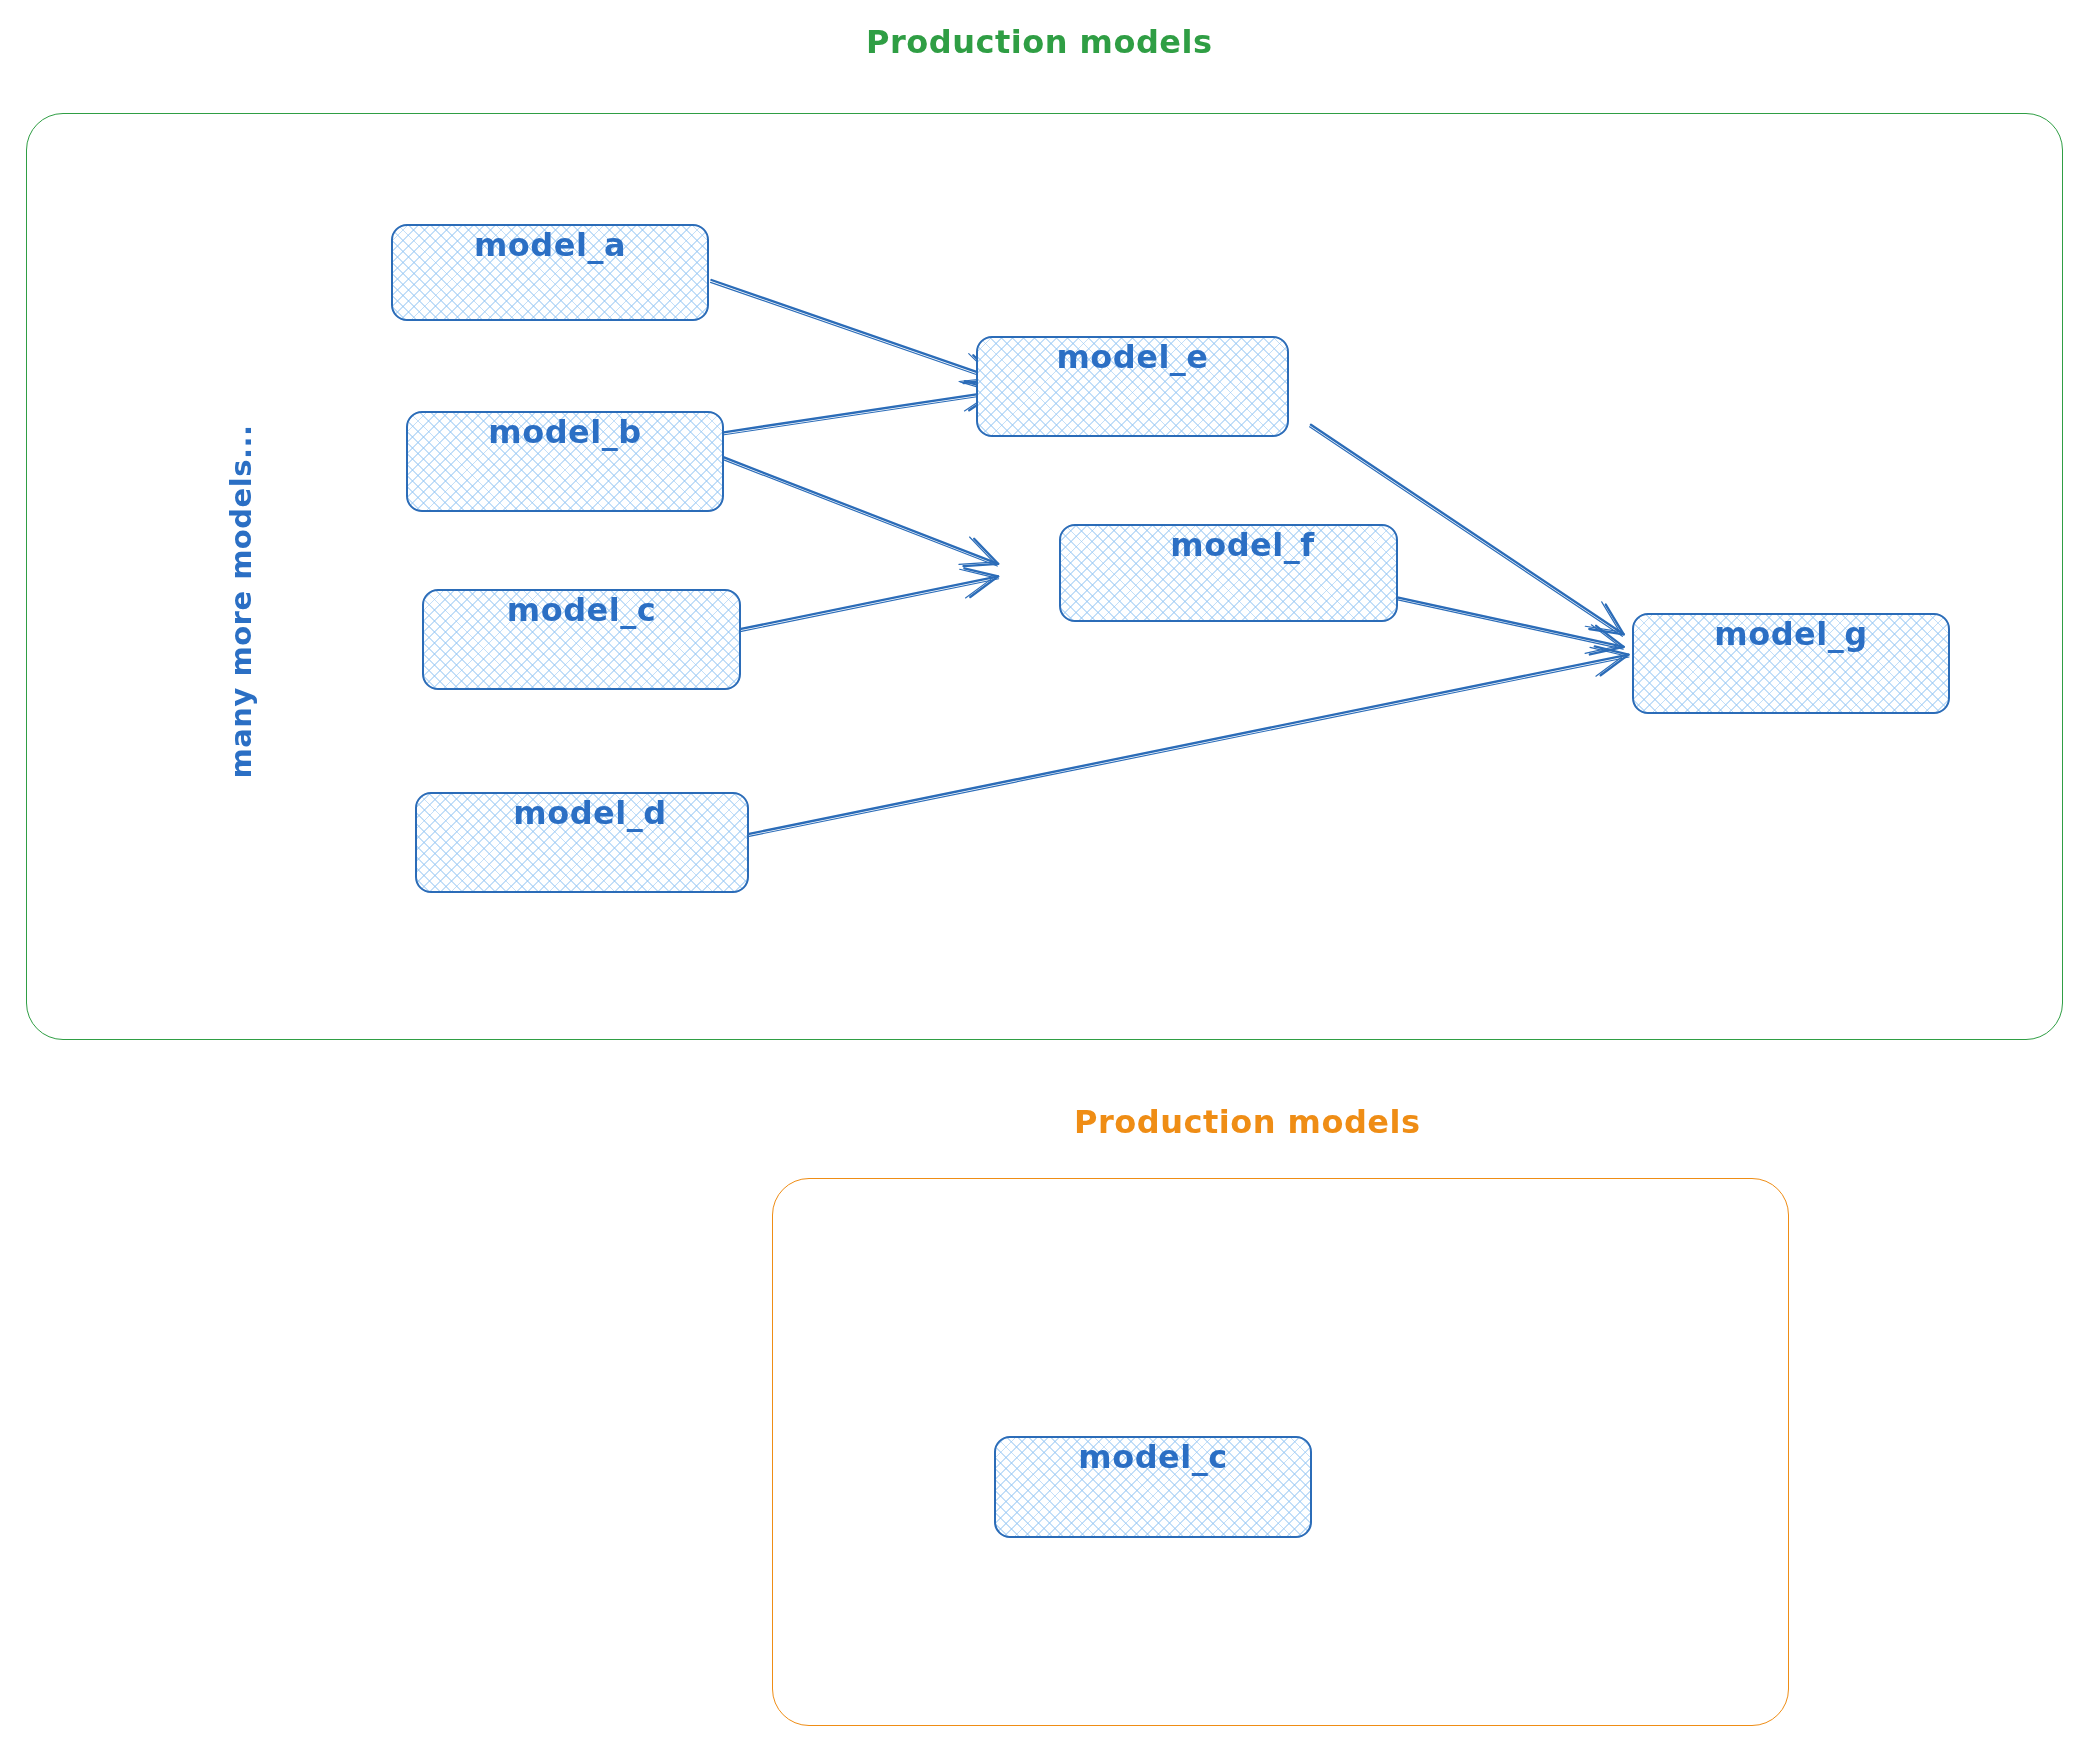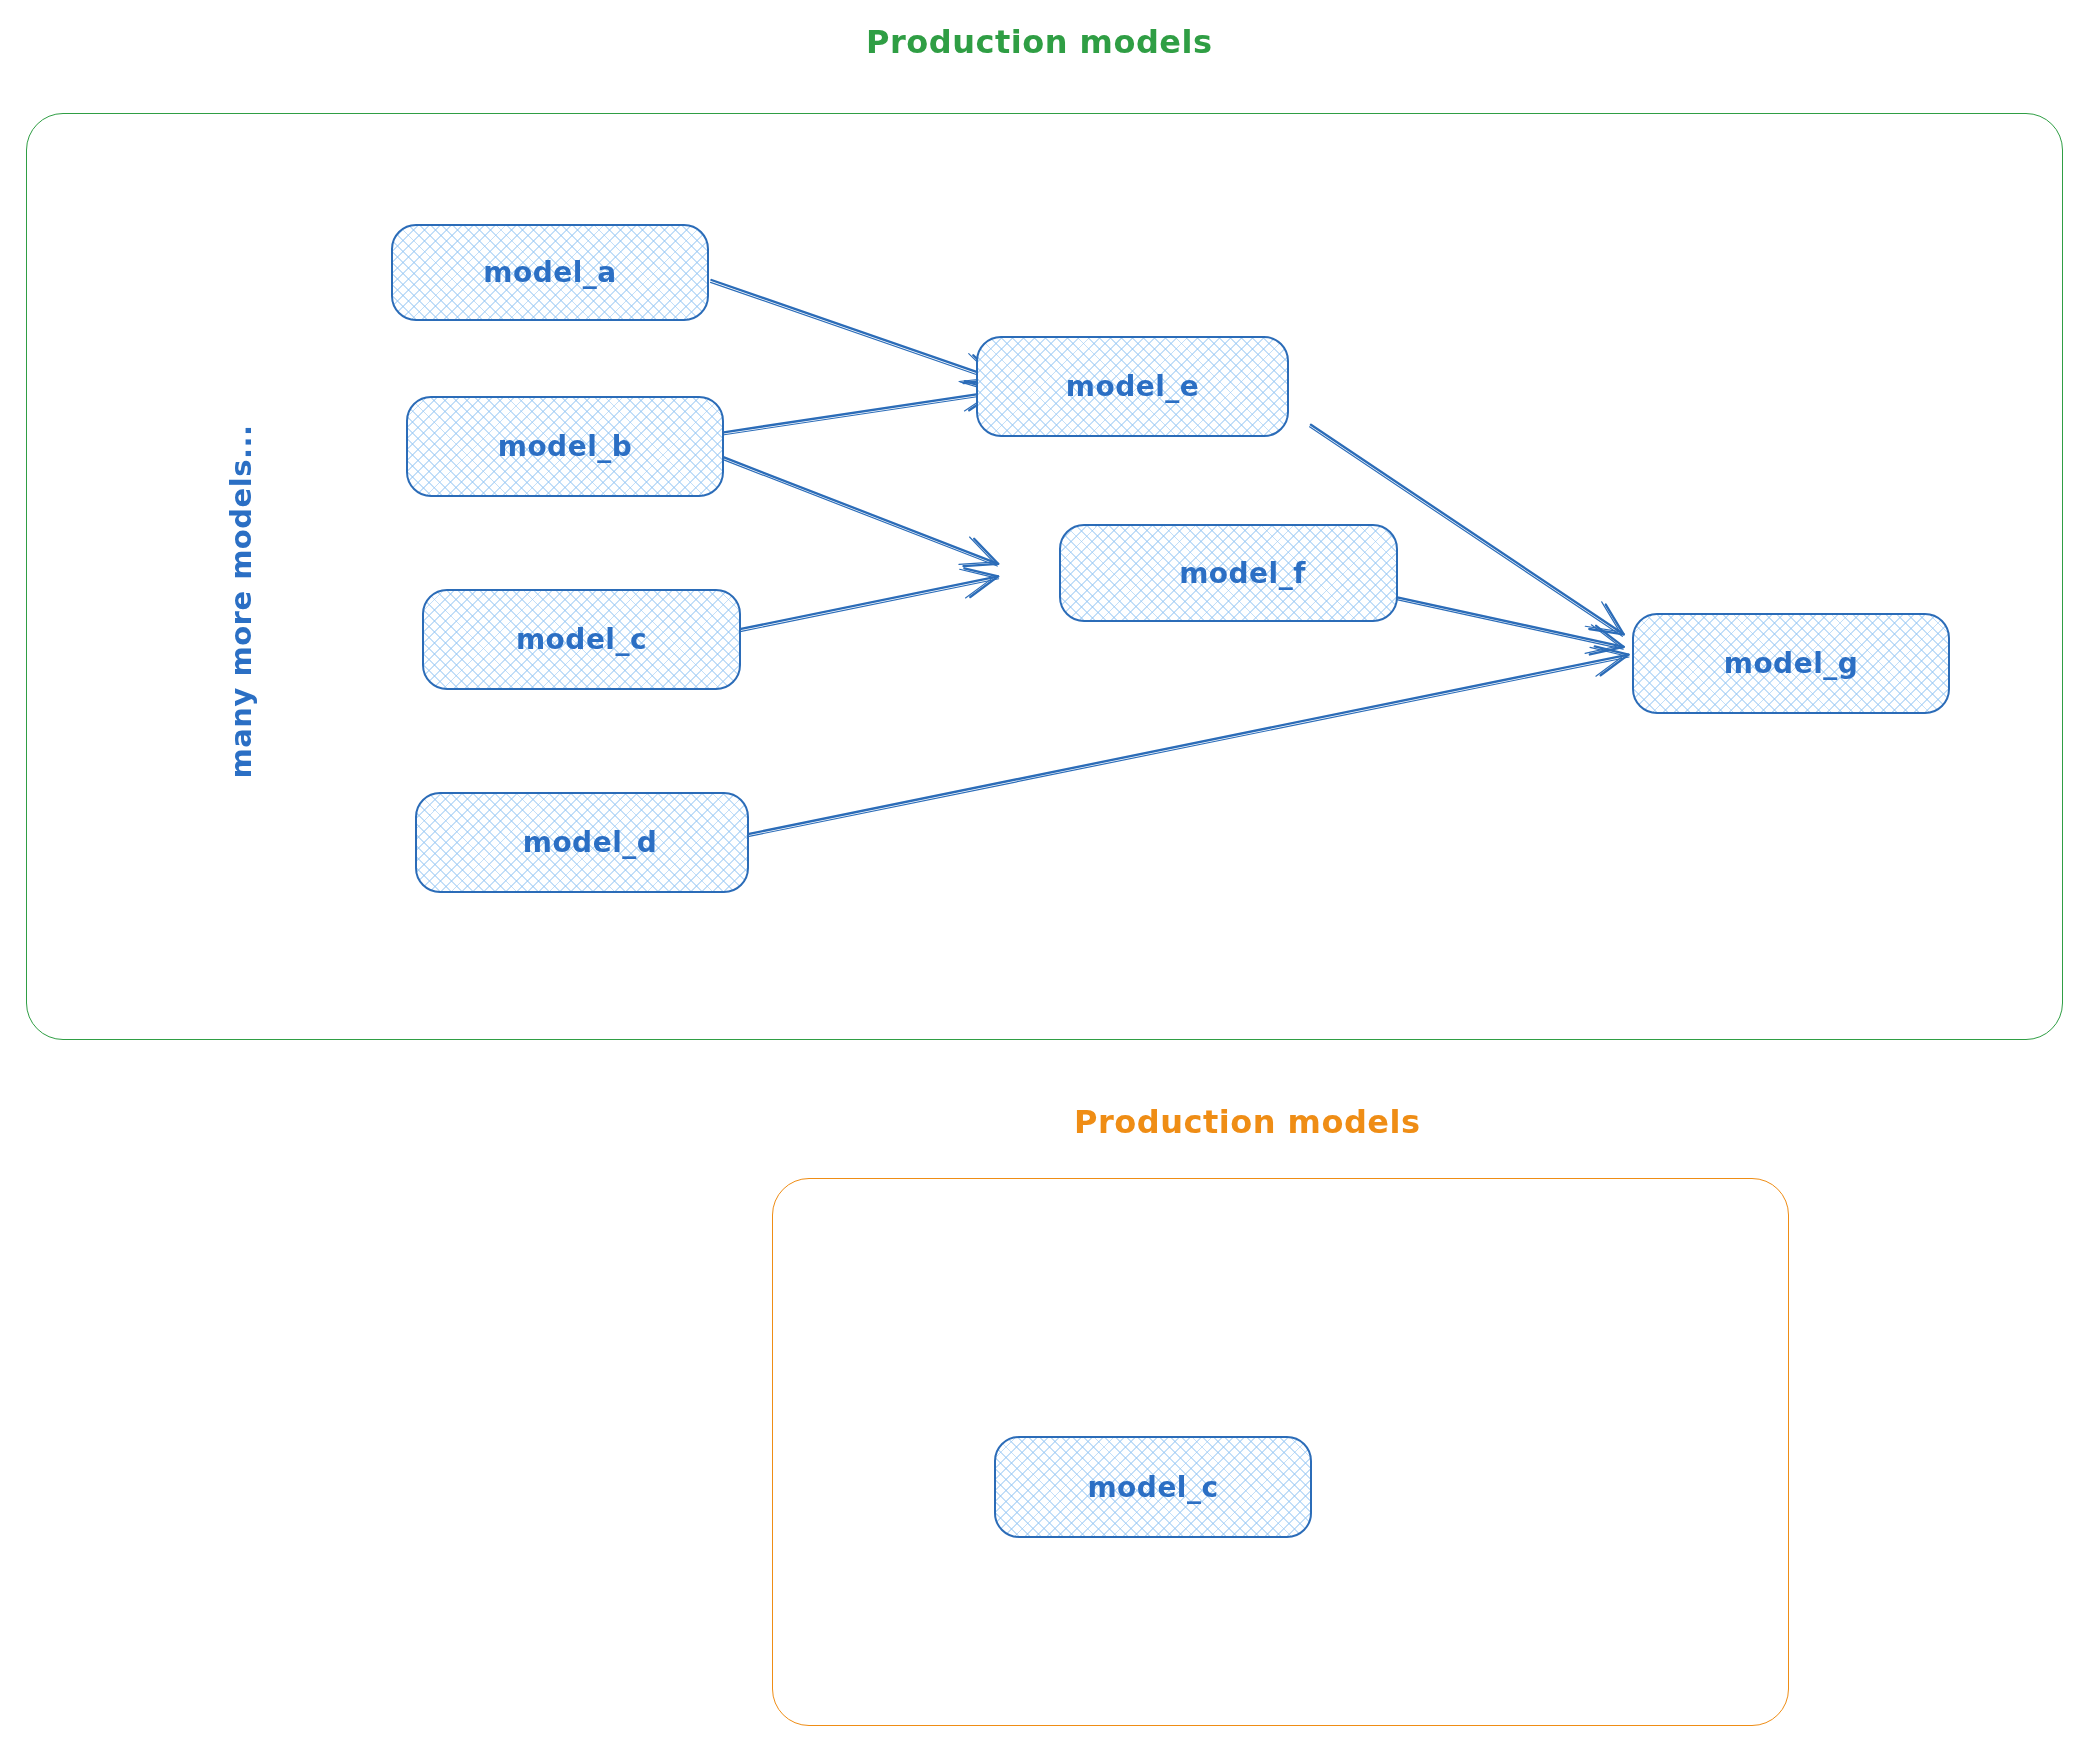--- a/index.html
+++ b/index.html
@@ -22,34 +22,34 @@
     position:absolute;
     font-size:32px;
     font-weight:bold;
     letter-spacing:0.5px;
     white-space:nowrap;
   }
   .frame-title.production { left:866px; top:23px; color:#2f9e44; }
   .frame-title.development { left:1074px; top:1103px; color:#ef8d15; }
   .node {
     position:absolute;
-    display:flex; align-items:center; justify-content:center;
+    display:flex; justify-content:center;
     border:2.4px solid #2b6cb8;
-    border-radius:25px;
+    border-radius:16px;
     background:
       repeating-linear-gradient(45deg,  rgba(147,197,243,0.55) 0 1.4px, transparent 1.4px 7.7px),
       repeating-linear-gradient(-45deg, rgba(147,197,243,0.55) 0 1.4px, transparent 1.4px 7.7px),
       #ffffff;
     color:#2b6fc4;
-    font-size:28px;
+    font-size:32px;
     font-weight:bold;
     letter-spacing:0.5px;
   }
   .node-a { left:391px; top:224px; width:314px; height:93px; }
-  .node-b { left:406px; top:396px; width:314px; height:97px; }
+  .node-b { left:406px; top:411px; width:314px; height:97px; }
   .node-c { left:422px; top:589px; width:315px; height:97px; }
   .node-d { left:415px; top:792px; width:314px; height:97px;padding-left:16px; }
   .node-e { left:976px; top:336px; width:309px; height:97px; }
   .node-f { left:1059px; top:524px; width:307px; height:94px;padding-left:28px; }
   .node-g { left:1632px; top:613px; width:314px; height:97px; }
   .node-dev-c { left:994px; top:1436px; width:314px; height:98px; }
   .side-note {
     position:absolute;
     left:79px; top:595px;
     width:328px; height:39px;

